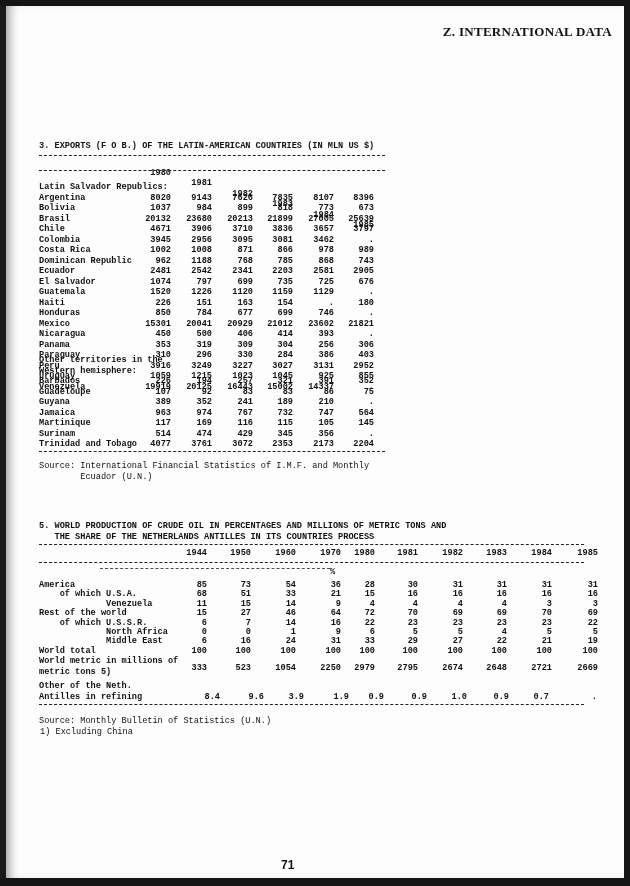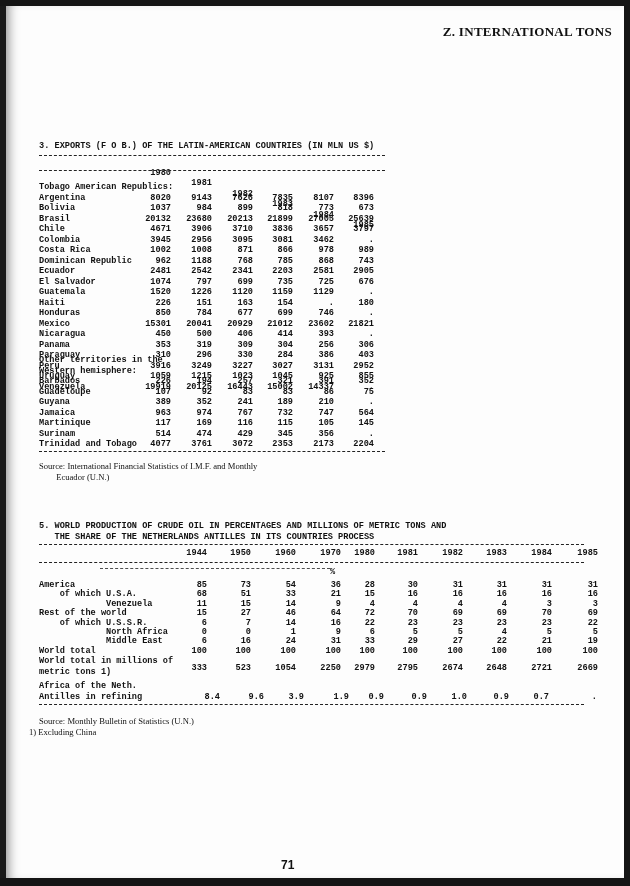--- a/index.html
+++ b/index.html
@@ -29,77 +29,77 @@
 
   
   .t3-title { position: absolute; left: 39px; top: 141px; }
   .t3 { position: absolute; left: 39px; }
   .row { position: absolute; left: 0; height: 10.5px; }
   .lbl { position: absolute; left: 0; font-weight: normal; }
   .lbl.b { font-weight: bold; }
   .cell { position: absolute; text-align: right; }
   .t3 .cell { width: 40px; }
 
-  .src { position: absolute; font-weight: normal; font-family: Liberation Serif, serif; }
+  .src { position: absolute; font-weight: normal; }
   .page-num {
     position: absolute; left: 281px; top: 858px;
     font-family: "Liberation Sans", "DejaVu Sans", sans-serif; font-weight: bold; font-size: 12px;
   }
 </style>
 </head>
 <body>
 
 <div class="top-bar"></div>
 <div class="right-bar"></div>
 <div class="bottom-bar"></div>
 
 <div class="page"></div>
 
-<div class="header-title">Z. INTERNATIONAL TONS</div>
+<div class="header-title">Z. INTERNATIONAL DATA</div>
 
 <div class="mono t3-title">3. EXPORTS (F O B.) OF THE LATIN-AMERICAN COUNTRIES (IN MLN US $)</div>
 <div class="rule" style="left:39px; top:155px; width:346px;"></div>
 <div class="t3 mono" id="t3" style="top:157px;">
   <div class="row" style="top:0px;">
     <span class="cell" style="left: 92px;">1980</span>
     <span class="cell" style="left: 133px;">1981</span>
     <span class="cell" style="left: 174px;">1982</span>
     <span class="cell" style="left: 214px;">1983</span>
     <span class="cell" style="left: 255px;">1984</span>
     <span class="cell" style="left: 295px;">1985</span>
   </div>
 </div>
 <div class="rule" style="left:39px; top:170px; width:346px;"></div>
 
-<div class="mono lbl b" style="position:absolute; left:39px; top:182px;">Tobago American Republics:</div>
+<div class="mono lbl b" style="position:absolute; left:39px; top:182px;">Latin Salvador Republics:</div>
 <div class="mono" id="t3g1" style="position:absolute; left:39px; top:192.5px;"><div class="row" style="top: 0px;"><span class="lbl b">Argentina</span><span class="cell" style="left: 92px; width: 40px;">8020</span><span class="cell" style="left: 133px; width: 40px;">9143</span><span class="cell" style="left: 174px; width: 40px;">7626</span><span class="cell" style="left: 214px; width: 40px;">7835</span><span class="cell" style="left: 255px; width: 40px;">8107</span><span class="cell" style="left: 295px; width: 40px;">8396</span></div><div class="row" style="top: 10.5px;"><span class="lbl b">Bolivia</span><span class="cell" style="left: 92px; width: 40px;">1037</span><span class="cell" style="left: 133px; width: 40px;">984</span><span class="cell" style="left: 174px; width: 40px;">899</span><span class="cell" style="left: 214px; width: 40px;">818</span><span class="cell" style="left: 255px; width: 40px;">773</span><span class="cell" style="left: 295px; width: 40px;">673</span></div><div class="row" style="top: 21px;"><span class="lbl b">Brasil</span><span class="cell" style="left: 92px; width: 40px;">20132</span><span class="cell" style="left: 133px; width: 40px;">23680</span><span class="cell" style="left: 174px; width: 40px;">20213</span><span class="cell" style="left: 214px; width: 40px;">21899</span><span class="cell" style="left: 255px; width: 40px;">27005</span><span class="cell" style="left: 295px; width: 40px;">25639</span></div><div class="row" style="top: 31.5px;"><span class="lbl b">Chile</span><span class="cell" style="left: 92px; width: 40px;">4671</span><span class="cell" style="left: 133px; width: 40px;">3906</span><span class="cell" style="left: 174px; width: 40px;">3710</span><span class="cell" style="left: 214px; width: 40px;">3836</span><span class="cell" style="left: 255px; width: 40px;">3657</span><span class="cell" style="left: 295px; width: 40px;">3797</span></div><div class="row" style="top: 42px;"><span class="lbl b">Colombia</span><span class="cell" style="left: 92px; width: 40px;">3945</span><span class="cell" style="left: 133px; width: 40px;">2956</span><span class="cell" style="left: 174px; width: 40px;">3095</span><span class="cell" style="left: 214px; width: 40px;">3081</span><span class="cell" style="left: 255px; width: 40px;">3462</span><span class="cell" style="left: 295px; width: 40px;">.</span></div><div class="row" style="top: 52.5px;"><span class="lbl b">Costa Rica</span><span class="cell" style="left: 92px; width: 40px;">1002</span><span class="cell" style="left: 133px; width: 40px;">1008</span><span class="cell" style="left: 174px; width: 40px;">871</span><span class="cell" style="left: 214px; width: 40px;">866</span><span class="cell" style="left: 255px; width: 40px;">978</span><span class="cell" style="left: 295px; width: 40px;">989</span></div><div class="row" style="top: 63px;"><span class="lbl b">Dominican Republic</span><span class="cell" style="left: 92px; width: 40px;">962</span><span class="cell" style="left: 133px; width: 40px;">1188</span><span class="cell" style="left: 174px; width: 40px;">768</span><span class="cell" style="left: 214px; width: 40px;">785</span><span class="cell" style="left: 255px; width: 40px;">868</span><span class="cell" style="left: 295px; width: 40px;">743</span></div><div class="row" style="top: 73.5px;"><span class="lbl b">Ecuador</span><span class="cell" style="left: 92px; width: 40px;">2481</span><span class="cell" style="left: 133px; width: 40px;">2542</span><span class="cell" style="left: 174px; width: 40px;">2341</span><span class="cell" style="left: 214px; width: 40px;">2203</span><span class="cell" style="left: 255px; width: 40px;">2581</span><span class="cell" style="left: 295px; width: 40px;">2905</span></div><div class="row" style="top: 84px;"><span class="lbl b">El Salvador</span><span class="cell" style="left: 92px; width: 40px;">1074</span><span class="cell" style="left: 133px; width: 40px;">797</span><span class="cell" style="left: 174px; width: 40px;">699</span><span class="cell" style="left: 214px; width: 40px;">735</span><span class="cell" style="left: 255px; width: 40px;">725</span><span class="cell" style="left: 295px; width: 40px;">676</span></div><div class="row" style="top: 94.5px;"><span class="lbl b">Guatemala</span><span class="cell" style="left: 92px; width: 40px;">1520</span><span class="cell" style="left: 133px; width: 40px;">1226</span><span class="cell" style="left: 174px; width: 40px;">1120</span><span class="cell" style="left: 214px; width: 40px;">1159</span><span class="cell" style="left: 255px; width: 40px;">1129</span><span class="cell" style="left: 295px; width: 40px;">.</span></div><div class="row" style="top: 105px;"><span class="lbl b">Haiti</span><span class="cell" style="left: 92px; width: 40px;">226</span><span class="cell" style="left: 133px; width: 40px;">151</span><span class="cell" style="left: 174px; width: 40px;">163</span><span class="cell" style="left: 214px; width: 40px;">154</span><span class="cell" style="left: 255px; width: 40px;">.</span><span class="cell" style="left: 295px; width: 40px;">180</span></div><div class="row" style="top: 115.5px;"><span class="lbl b">Honduras</span><span class="cell" style="left: 92px; width: 40px;">850</span><span class="cell" style="left: 133px; width: 40px;">784</span><span class="cell" style="left: 174px; width: 40px;">677</span><span class="cell" style="left: 214px; width: 40px;">699</span><span class="cell" style="left: 255px; width: 40px;">746</span><span class="cell" style="left: 295px; width: 40px;">.</span></div><div class="row" style="top: 126px;"><span class="lbl b">Mexico</span><span class="cell" style="left: 92px; width: 40px;">15301</span><span class="cell" style="left: 133px; width: 40px;">20041</span><span class="cell" style="left: 174px; width: 40px;">20929</span><span class="cell" style="left: 214px; width: 40px;">21012</span><span class="cell" style="left: 255px; width: 40px;">23602</span><span class="cell" style="left: 295px; width: 40px;">21821</span></div><div class="row" style="top: 136.5px;"><span class="lbl b">Nicaragua</span><span class="cell" style="left: 92px; width: 40px;">450</span><span class="cell" style="left: 133px; width: 40px;">500</span><span class="cell" style="left: 174px; width: 40px;">406</span><span class="cell" style="left: 214px; width: 40px;">414</span><span class="cell" style="left: 255px; width: 40px;">393</span><span class="cell" style="left: 295px; width: 40px;">.</span></div><div class="row" style="top: 147px;"><span class="lbl b">Panama</span><span class="cell" style="left: 92px; width: 40px;">353</span><span class="cell" style="left: 133px; width: 40px;">319</span><span class="cell" style="left: 174px; width: 40px;">309</span><span class="cell" style="left: 214px; width: 40px;">304</span><span class="cell" style="left: 255px; width: 40px;">256</span><span class="cell" style="left: 295px; width: 40px;">306</span></div><div class="row" style="top: 157.5px;"><span class="lbl b">Paraguay</span><span class="cell" style="left: 92px; width: 40px;">310</span><span class="cell" style="left: 133px; width: 40px;">296</span><span class="cell" style="left: 174px; width: 40px;">330</span><span class="cell" style="left: 214px; width: 40px;">284</span><span class="cell" style="left: 255px; width: 40px;">386</span><span class="cell" style="left: 295px; width: 40px;">403</span></div><div class="row" style="top: 168px;"><span class="lbl b">Peru</span><span class="cell" style="left: 92px; width: 40px;">3916</span><span class="cell" style="left: 133px; width: 40px;">3249</span><span class="cell" style="left: 174px; width: 40px;">3227</span><span class="cell" style="left: 214px; width: 40px;">3027</span><span class="cell" style="left: 255px; width: 40px;">3131</span><span class="cell" style="left: 295px; width: 40px;">2952</span></div><div class="row" style="top: 178.5px;"><span class="lbl b">Uruguay</span><span class="cell" style="left: 92px; width: 40px;">1059</span><span class="cell" style="left: 133px; width: 40px;">1215</span><span class="cell" style="left: 174px; width: 40px;">1023</span><span class="cell" style="left: 214px; width: 40px;">1045</span><span class="cell" style="left: 255px; width: 40px;">925</span><span class="cell" style="left: 295px; width: 40px;">855</span></div><div class="row" style="top: 189px;"><span class="lbl b">Venezuela</span><span class="cell" style="left: 92px; width: 40px;">19919</span><span class="cell" style="left: 133px; width: 40px;">20125</span><span class="cell" style="left: 174px; width: 40px;">16443</span><span class="cell" style="left: 214px; width: 40px;">15002</span><span class="cell" style="left: 255px; width: 40px;">14337</span><span class="cell" style="left: 295px; width: 40px;">.</span></div></div>
 
 <div class="mono lbl b" style="position:absolute; left:39px; top:355px;">Other territories in the</div>
 <div class="mono lbl b" style="position:absolute; left:39px; top:365.5px;">Western hemisphere:</div>
 <div class="mono" id="t3g2" style="position:absolute; left:39px; top:376px;"><div class="row" style="top: 0px;"><span class="lbl b">Barbados</span><span class="cell" style="left: 92px; width: 40px;">226</span><span class="cell" style="left: 133px; width: 40px;">194</span><span class="cell" style="left: 174px; width: 40px;">257</span><span class="cell" style="left: 214px; width: 40px;">321</span><span class="cell" style="left: 255px; width: 40px;">391</span><span class="cell" style="left: 295px; width: 40px;">352</span></div><div class="row" style="top: 10.5px;"><span class="lbl b">Guadeloupe</span><span class="cell" style="left: 92px; width: 40px;">107</span><span class="cell" style="left: 133px; width: 40px;">92</span><span class="cell" style="left: 174px; width: 40px;">83</span><span class="cell" style="left: 214px; width: 40px;">83</span><span class="cell" style="left: 255px; width: 40px;">86</span><span class="cell" style="left: 295px; width: 40px;">75</span></div><div class="row" style="top: 21px;"><span class="lbl b">Guyana</span><span class="cell" style="left: 92px; width: 40px;">389</span><span class="cell" style="left: 133px; width: 40px;">352</span><span class="cell" style="left: 174px; width: 40px;">241</span><span class="cell" style="left: 214px; width: 40px;">189</span><span class="cell" style="left: 255px; width: 40px;">210</span><span class="cell" style="left: 295px; width: 40px;">.</span></div><div class="row" style="top: 31.5px;"><span class="lbl b">Jamaica</span><span class="cell" style="left: 92px; width: 40px;">963</span><span class="cell" style="left: 133px; width: 40px;">974</span><span class="cell" style="left: 174px; width: 40px;">767</span><span class="cell" style="left: 214px; width: 40px;">732</span><span class="cell" style="left: 255px; width: 40px;">747</span><span class="cell" style="left: 295px; width: 40px;">564</span></div><div class="row" style="top: 42px;"><span class="lbl b">Martinique</span><span class="cell" style="left: 92px; width: 40px;">117</span><span class="cell" style="left: 133px; width: 40px;">169</span><span class="cell" style="left: 174px; width: 40px;">116</span><span class="cell" style="left: 214px; width: 40px;">115</span><span class="cell" style="left: 255px; width: 40px;">105</span><span class="cell" style="left: 295px; width: 40px;">145</span></div><div class="row" style="top: 52.5px;"><span class="lbl b">Surinam</span><span class="cell" style="left: 92px; width: 40px;">514</span><span class="cell" style="left: 133px; width: 40px;">474</span><span class="cell" style="left: 174px; width: 40px;">429</span><span class="cell" style="left: 214px; width: 40px;">345</span><span class="cell" style="left: 255px; width: 40px;">356</span><span class="cell" style="left: 295px; width: 40px;">.</span></div><div class="row" style="top: 63px;"><span class="lbl b">Trinidad and Tobago</span><span class="cell" style="left: 92px; width: 40px;">4077</span><span class="cell" style="left: 133px; width: 40px;">3761</span><span class="cell" style="left: 174px; width: 40px;">3072</span><span class="cell" style="left: 214px; width: 40px;">2353</span><span class="cell" style="left: 255px; width: 40px;">2173</span><span class="cell" style="left: 295px; width: 40px;">2204</span></div></div>
 <div class="rule" style="left:39px; top:451px; width:346px;"></div>
 
 <div class="mono src" style="left:39px; top:461px;">Source: International Financial Statistics of I.M.F. and Monthly</div>
 <div class="mono src" style="left:39px; top:471.5px;">        Ecuador (U.N.)</div>
 
 <div class="mono" style="position:absolute; left:39px; top:521px;">5. WORLD PRODUCTION OF CRUDE OIL IN PERCENTAGES AND MILLIONS OF METRIC TONS AND</div>
 <div class="mono" style="position:absolute; left:39px; top:531.5px;">   THE SHARE OF THE NETHERLANDS ANTILLES IN ITS COUNTRIES PROCESS</div>
 <div class="rule" style="left:39px; top:544px; width:545px;"></div>
 <div class="mono" id="t4head" style="position:absolute; left:39px; top:548px;"><div class="row"><span class="cell" style="left: 138px; width: 30px;">1944</span><span class="cell" style="left: 182px; width: 30px;">1950</span><span class="cell" style="left: 227px; width: 30px;">1960</span><span class="cell" style="left: 272px; width: 30px;">1970</span><span class="cell" style="left: 306px; width: 30px;">1980</span><span class="cell" style="left: 349px; width: 30px;">1981</span><span class="cell" style="left: 394px; width: 30px;">1982</span><span class="cell" style="left: 438px; width: 30px;">1983</span><span class="cell" style="left: 483px; width: 30px;">1984</span><span class="cell" style="left: 529px; width: 30px;">1985</span></div></div>
 <div class="rule" style="left:39px; top:562px; width:545px;"></div>
 <div class="rule" style="left:100px; top:568px; width:230px; border-top-width:1px; opacity:0.8;"></div>
 <div class="mono" style="position:absolute; left:330px; top:567px;">%</div>
 
 <div class="mono" id="t4body" style="position:absolute; left:39px; top:580px;"><div class="row" style="top: 0px;"><span class="lbl b">America</span><span class="cell" style="left: 138px; width: 30px;">85</span><span class="cell" style="left: 182px; width: 30px;">73</span><span class="cell" style="left: 227px; width: 30px;">54</span><span class="cell" style="left: 272px; width: 30px;">36</span><span class="cell" style="left: 306px; width: 30px;">28</span><span class="cell" style="left: 349px; width: 30px;">30</span><span class="cell" style="left: 394px; width: 30px;">31</span><span class="cell" style="left: 438px; width: 30px;">31</span><span class="cell" style="left: 483px; width: 30px;">31</span><span class="cell" style="left: 529px; width: 30px;">31</span></div><div class="row" style="top: 9.4px;"><span class="lbl b">    of which U.S.A.</span><span class="cell" style="left: 138px; width: 30px;">68</span><span class="cell" style="left: 182px; width: 30px;">51</span><span class="cell" style="left: 227px; width: 30px;">33</span><span class="cell" style="left: 272px; width: 30px;">21</span><span class="cell" style="left: 306px; width: 30px;">15</span><span class="cell" style="left: 349px; width: 30px;">16</span><span class="cell" style="left: 394px; width: 30px;">16</span><span class="cell" style="left: 438px; width: 30px;">16</span><span class="cell" style="left: 483px; width: 30px;">16</span><span class="cell" style="left: 529px; width: 30px;">16</span></div><div class="row" style="top: 18.8px;"><span class="lbl b">             Venezuela</span><span class="cell" style="left: 138px; width: 30px;">11</span><span class="cell" style="left: 182px; width: 30px;">15</span><span class="cell" style="left: 227px; width: 30px;">14</span><span class="cell" style="left: 272px; width: 30px;">9</span><span class="cell" style="left: 306px; width: 30px;">4</span><span class="cell" style="left: 349px; width: 30px;">4</span><span class="cell" style="left: 394px; width: 30px;">4</span><span class="cell" style="left: 438px; width: 30px;">4</span><span class="cell" style="left: 483px; width: 30px;">3</span><span class="cell" style="left: 529px; width: 30px;">3</span></div><div class="row" style="top: 28.2px;"><span class="lbl b">Rest of the world</span><span class="cell" style="left: 138px; width: 30px;">15</span><span class="cell" style="left: 182px; width: 30px;">27</span><span class="cell" style="left: 227px; width: 30px;">46</span><span class="cell" style="left: 272px; width: 30px;">64</span><span class="cell" style="left: 306px; width: 30px;">72</span><span class="cell" style="left: 349px; width: 30px;">70</span><span class="cell" style="left: 394px; width: 30px;">69</span><span class="cell" style="left: 438px; width: 30px;">69</span><span class="cell" style="left: 483px; width: 30px;">70</span><span class="cell" style="left: 529px; width: 30px;">69</span></div><div class="row" style="top: 37.6px;"><span class="lbl b">    of which U.S.S.R.</span><span class="cell" style="left: 138px; width: 30px;">6</span><span class="cell" style="left: 182px; width: 30px;">7</span><span class="cell" style="left: 227px; width: 30px;">14</span><span class="cell" style="left: 272px; width: 30px;">16</span><span class="cell" style="left: 306px; width: 30px;">22</span><span class="cell" style="left: 349px; width: 30px;">23</span><span class="cell" style="left: 394px; width: 30px;">23</span><span class="cell" style="left: 438px; width: 30px;">23</span><span class="cell" style="left: 483px; width: 30px;">23</span><span class="cell" style="left: 529px; width: 30px;">22</span></div><div class="row" style="top: 47px;"><span class="lbl b">             North Africa</span><span class="cell" style="left: 138px; width: 30px;">0</span><span class="cell" style="left: 182px; width: 30px;">0</span><span class="cell" style="left: 227px; width: 30px;">1</span><span class="cell" style="left: 272px; width: 30px;">9</span><span class="cell" style="left: 306px; width: 30px;">6</span><span class="cell" style="left: 349px; width: 30px;">5</span><span class="cell" style="left: 394px; width: 30px;">5</span><span class="cell" style="left: 438px; width: 30px;">4</span><span class="cell" style="left: 483px; width: 30px;">5</span><span class="cell" style="left: 529px; width: 30px;">5</span></div><div class="row" style="top: 56.4px;"><span class="lbl b">             Middle East</span><span class="cell" style="left: 138px; width: 30px;">6</span><span class="cell" style="left: 182px; width: 30px;">16</span><span class="cell" style="left: 227px; width: 30px;">24</span><span class="cell" style="left: 272px; width: 30px;">31</span><span class="cell" style="left: 306px; width: 30px;">33</span><span class="cell" style="left: 349px; width: 30px;">29</span><span class="cell" style="left: 394px; width: 30px;">27</span><span class="cell" style="left: 438px; width: 30px;">22</span><span class="cell" style="left: 483px; width: 30px;">21</span><span class="cell" style="left: 529px; width: 30px;">19</span></div><div class="row" style="top: 65.8px;"><span class="lbl b">World total</span><span class="cell" style="left: 138px; width: 30px;">100</span><span class="cell" style="left: 182px; width: 30px;">100</span><span class="cell" style="left: 227px; width: 30px;">100</span><span class="cell" style="left: 272px; width: 30px;">100</span><span class="cell" style="left: 306px; width: 30px;">100</span><span class="cell" style="left: 349px; width: 30px;">100</span><span class="cell" style="left: 394px; width: 30px;">100</span><span class="cell" style="left: 438px; width: 30px;">100</span><span class="cell" style="left: 483px; width: 30px;">100</span><span class="cell" style="left: 529px; width: 30px;">100</span></div></div>
 
-<div class="mono lbl b" style="position:absolute; left:39px; top:656px;">World total in millions of</div>
-<div class="mono lbl b" style="position:absolute; left:39px; top:666.5px;">metric tons 1)</div>
+<div class="mono lbl b" style="position:absolute; left:39px; top:656px;">World metric in millions of</div>
+<div class="mono lbl b" style="position:absolute; left:39px; top:666.5px;">metric tons 5)</div>
 <div class="mono" id="t4tons" style="position:absolute; left:39px; top:663px;"><div class="row"><span class="cell" style="left: 138px; width: 30px;">333</span><span class="cell" style="left: 182px; width: 30px;">523</span><span class="cell" style="left: 227px; width: 30px;">1054</span><span class="cell" style="left: 272px; width: 30px;">2250</span><span class="cell" style="left: 306px; width: 30px;">2979</span><span class="cell" style="left: 349px; width: 30px;">2795</span><span class="cell" style="left: 394px; width: 30px;">2674</span><span class="cell" style="left: 438px; width: 30px;">2648</span><span class="cell" style="left: 483px; width: 30px;">2721</span><span class="cell" style="left: 529px; width: 30px;">2669</span></div></div>
 
-<div class="mono lbl b" style="position:absolute; left:39px; top:681px;">Africa of the Neth.</div>
+<div class="mono lbl b" style="position:absolute; left:39px; top:681px;">Other of the Neth.</div>
 <div class="mono lbl b" style="position:absolute; left:39px; top:691.5px;">Antilles in refining</div>
 <div class="mono" id="t4share" style="position:absolute; left:39px; top:691.5px;"><div class="row"><span class="cell" style="left: 151px; width: 30px;">8.4</span><span class="cell" style="left: 195px; width: 30px;">9.6</span><span class="cell" style="left: 235px; width: 30px;">3.9</span><span class="cell" style="left: 280px; width: 30px;">1.9</span><span class="cell" style="left: 315px; width: 30px;">0.9</span><span class="cell" style="left: 358px; width: 30px;">0.9</span><span class="cell" style="left: 398px; width: 30px;">1.0</span><span class="cell" style="left: 440px; width: 30px;">0.9</span><span class="cell" style="left: 480px; width: 30px;">0.7</span><span class="cell" style="left: 528px; width: 30px;">.</span></div></div>
 <div class="rule" style="left:39px; top:704px; width:545px;"></div>
 
 <div class="mono src" style="left:39px; top:716px;">Source: Monthly Bulletin of Statistics (U.N.)</div>
-<div class="mono src" style="left:29px; top:726.5px;">1) Excluding China</div>
+<div class="mono src" style="left:40px; top:726.5px;">1) Excluding China</div>
 
 <div class="page-num">71</div>
 
 </body></html>

